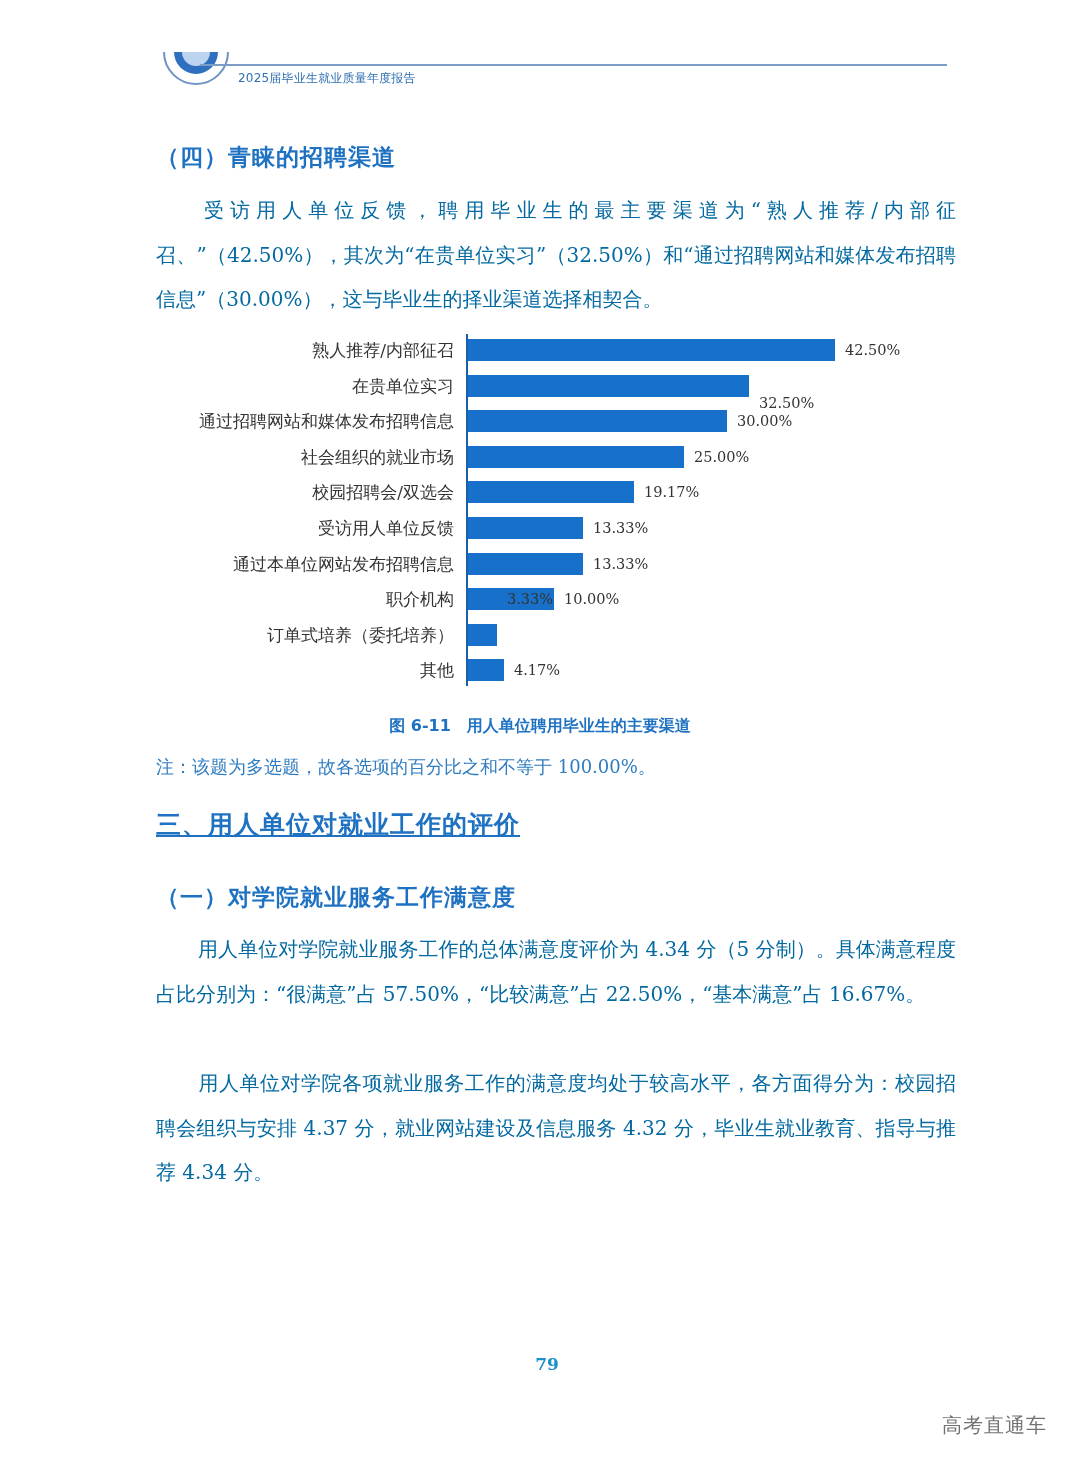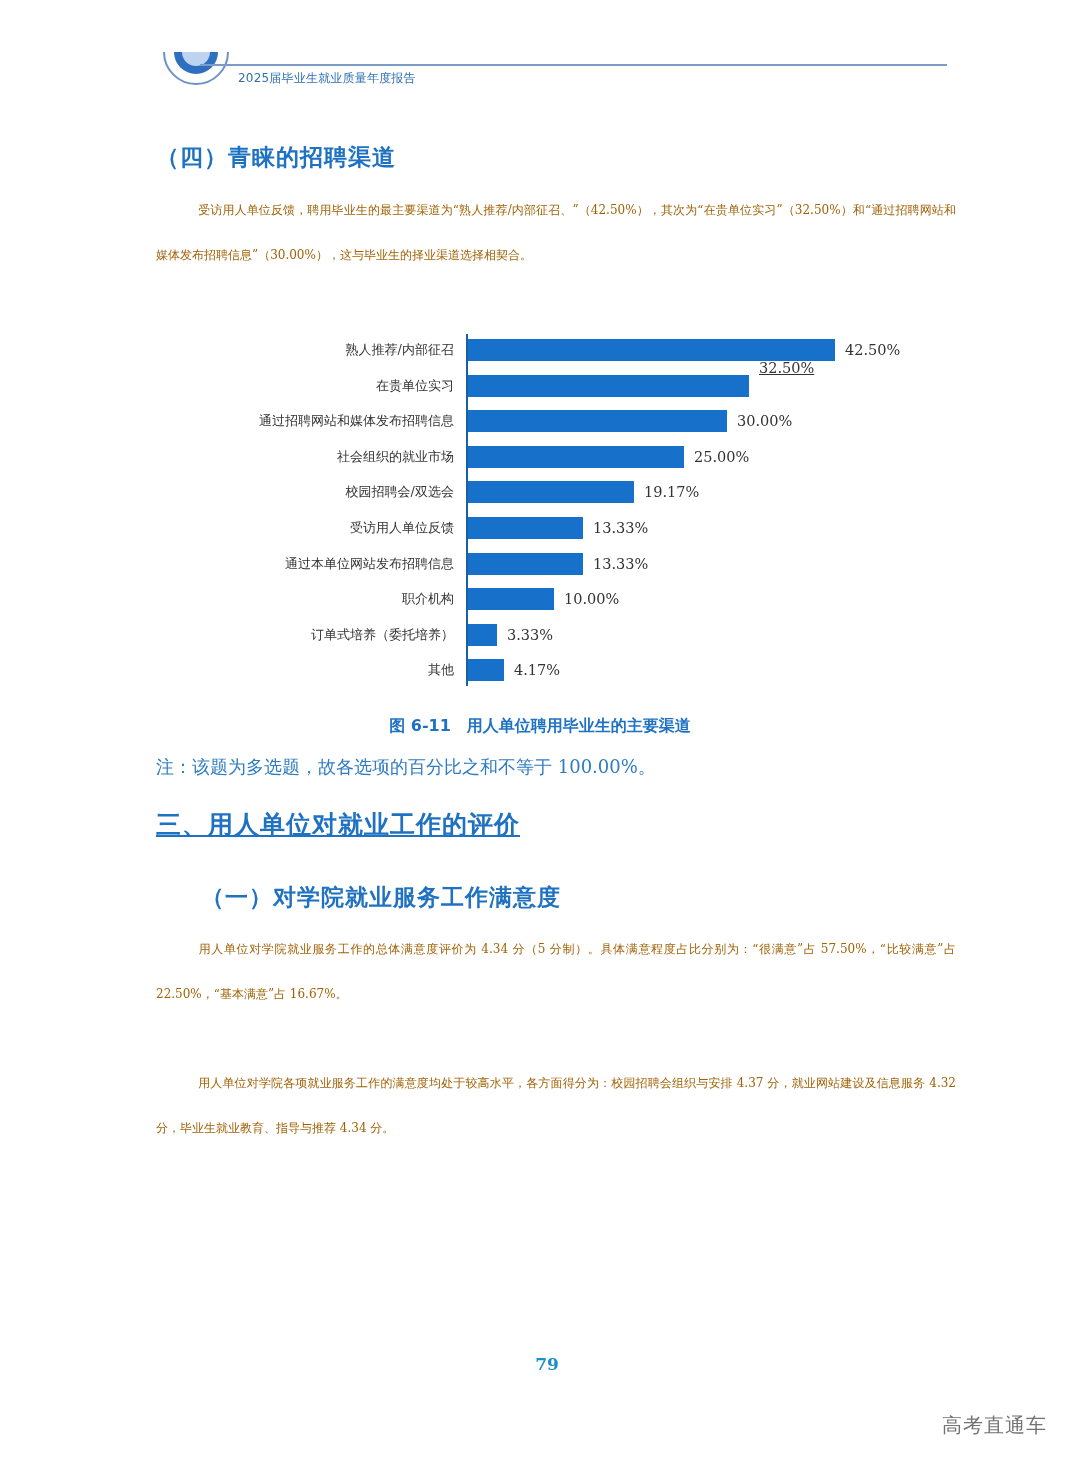--- a/index.html
+++ b/index.html
@@ -8,25 +8,25 @@
     font-family: "DejaVu Serif", "Liberation Serif", serif; color: #222;
   }
   .abs { position: absolute; }
   
   .hdr-line { left: 200px; top: 64px; width: 747px; height: 2px; background: #7a9cc6; }
   .hdr-title { left: 238px; top: 70px; font-family: "DejaVu Sans", "Liberation Sans", sans-serif; font-size: 12px; color: #2f6fb3; letter-spacing: 0.2px; }
   .logo { left: 160px; top: 50px; width: 72px; height: 50px; }
   
   .h-sub { font-family: "DejaVu Sans", "Liberation Sans", sans-serif; font-weight: bold; color: #1f72c2; font-size: 23px; letter-spacing: 1px; }
   .h-main { font-family: "DejaVu Sans", "Liberation Sans", sans-serif; font-weight: bold; color: #1f72c2; font-size: 25px; letter-spacing: 1px; }
-  .para { left: 156px; width: 800px; font-size: 12px; line-height: 44.5px; color: #a16207; text-align: justify; }
+  .para { left: 156px; width: 800px; font-size: 20px; line-height: 44.5px; color: #0369a1; text-align: justify; }
   .para .indent { display: inline-block; width: 42px; }
   
   .axis { left: 466px; top: 334px; width: 2px; height: 352px; background: #1b5fa8; }
-  .cat-label { width: 300px; text-align: right; font-size: 13px; color: #333; line-height: 22px; }
+  .cat-label { width: 300px; text-align: right; font-size: 17px; color: #333; line-height: 22px; }
   .bar { left: 468px; height: 22px; background: #1770c9; }
   .val-label { font-size: 14.5px; color: #333; line-height: 22px; }
   .caption { left: 0; width: 1080px; text-align: center; top: 716px; font-family: "DejaVu Sans", "Liberation Sans", sans-serif; font-weight: bold; font-size: 16px; color: #1f72c2; }
   .note { left: 156px; top: 755px; font-size: 18px; color: #2f7cc0; }
   .page-num { left: 0; width: 1080px; text-align: center; top: 1354px; font-size: 17px; font-weight: bold; color: #1a8fc9; padding-left: 7px; }
   .watermark { left: 942px; top: 1412px; font-family: "DejaVu Sans", "Liberation Sans", sans-serif; font-size: 20px; color: #737373; letter-spacing: 1px; }
 </style>
 </head>
 <body>
 
@@ -44,51 +44,51 @@
 <div class="abs para" style="top:188px;"><span class="indent"></span><span>受访用人单位反馈，聘用毕业生的最主要渠道为“熟人推荐/内部征召、”（42.50%），其次为“在贵单位实习”（32.50%）和“通过招聘网站和媒体发布招聘信息”（30.00%），这与毕业生的择业渠道选择相契合。</span></div>
 
 <div class="abs" style="left:0; top:0; width:1080px; height:700px;">
   <div class="abs axis"></div>
   <div id="chart-rows">
       <div class="abs cat-label" style="left: 154px; top: 339px;">熟人推荐/内部征召</div>
       <div class="abs bar" style="top: 339px; width: 367px; background: rgb(23, 112, 201);"></div>
       <div class="abs val-label" style="left: 845px; top: 339px;">42.50%</div>
       <div class="abs cat-label" style="left: 154px; top: 375px;">在贵单位实习</div>
       <div class="abs bar" style="top: 375px; width: 281px; background: rgb(23, 112, 201);"></div>
-      <div class="abs val-label" style="left: 759px; top: 357px; text-decoration: underline;">32.50%</div>
+      <div class="abs val-label" style="left: 759px; top: 392px;">32.50%</div>
       <div class="abs cat-label" style="left: 154px; top: 410px;">通过招聘网站和媒体发布招聘信息</div>
       <div class="abs bar" style="top: 410px; width: 259px; background: rgb(23, 112, 201);"></div>
       <div class="abs val-label" style="left: 737px; top: 410px;">30.00%</div>
       <div class="abs cat-label" style="left: 154px; top: 446px;">社会组织的就业市场</div>
       <div class="abs bar" style="top: 446px; width: 216px; background: rgb(23, 112, 201);"></div>
       <div class="abs val-label" style="left: 694px; top: 446px;">25.00%</div>
       <div class="abs cat-label" style="left: 154px; top: 481px;">校园招聘会/双选会</div>
       <div class="abs bar" style="top: 481px; width: 166px; background: rgb(23, 112, 201);"></div>
       <div class="abs val-label" style="left: 644px; top: 481px;">19.17%</div>
       <div class="abs cat-label" style="left: 154px; top: 517px;">受访用人单位反馈</div>
       <div class="abs bar" style="top: 517px; width: 115px; background: rgb(23, 112, 201);"></div>
       <div class="abs val-label" style="left: 593px; top: 517px;">13.33%</div>
       <div class="abs cat-label" style="left: 154px; top: 553px;">通过本单位网站发布招聘信息</div>
       <div class="abs bar" style="top: 553px; width: 115px; background: rgb(23, 112, 201);"></div>
       <div class="abs val-label" style="left: 593px; top: 553px;">13.33%</div>
       <div class="abs cat-label" style="left: 154px; top: 588px;">职介机构</div>
       <div class="abs bar" style="top: 588px; width: 86px; background: rgb(23, 112, 201);"></div>
       <div class="abs val-label" style="left: 564px; top: 588px;">10.00%</div>
       <div class="abs cat-label" style="left: 154px; top: 624px;">订单式培养（委托培养）</div>
       <div class="abs bar" style="top: 624px; width: 29px; background: rgb(23, 112, 201);"></div>
-      <div class="abs val-label" style="left: 507px; top: 624px;">3.33%</div>
+      <div class="abs val-label" style="left: 507px; top: 588px;">3.33%</div>
       <div class="abs cat-label" style="left: 154px; top: 659px;">其他</div>
       <div class="abs bar" style="top: 659px; width: 36px; background: rgb(23, 112, 201);"></div>
       <div class="abs val-label" style="left: 514px; top: 659px;">4.17%</div>
     </div>
 </div>
 
 <div class="abs caption">图 6-11　用人单位聘用毕业生的主要渠道</div>
 <div class="abs note">注：该题为多选题，故各选项的百分比之和不等于 100.00%。</div>
 
 <div class="abs h-main" style="left:156px; top:808px;text-decoration:underline;">三、用人单位对就业工作的评价</div>
 
-<div class="abs h-sub" style="left:156px; top:882px;margin-left:45px;">（一）对学院就业服务工作满意度</div>
+<div class="abs h-sub" style="left:156px; top:882px;">（一）对学院就业服务工作满意度</div>
 <div class="abs para" style="top:927px;"><span class="indent"></span><span>用人单位对学院就业服务工作的总体满意度评价为 4.34 分（5 分制）。具体满意程度占比分别为：“很满意”占 57.50%，“比较满意”占 22.50%，“基本满意”占 16.67%。</span></div>
 <div class="abs para" style="top:1061px;"><span class="indent"></span><span>用人单位对学院各项就业服务工作的满意度均处于较高水平，各方面得分为：校园招聘会组织与安排 4.37 分，就业网站建设及信息服务 4.32 分，毕业生就业教育、指导与推荐 4.34 分。</span></div>
 
 <div class="abs page-num">79</div>
 <div class="abs watermark">高考直通车</div>
 
 </body></html>

